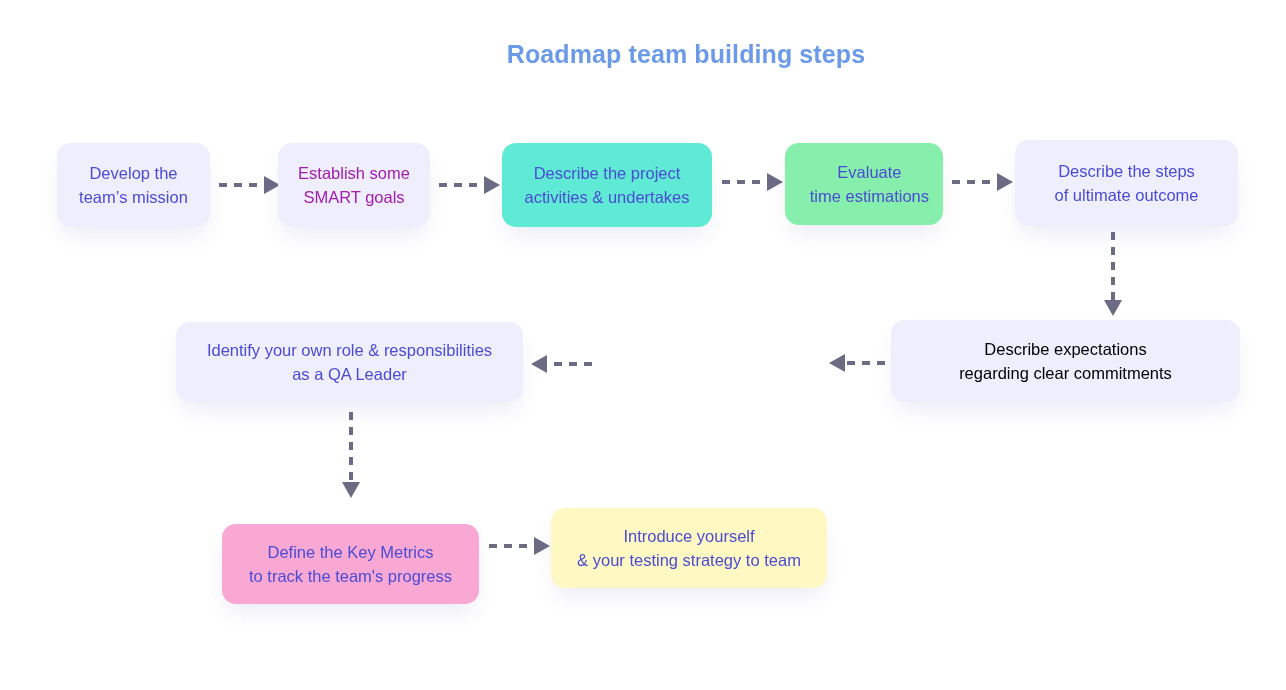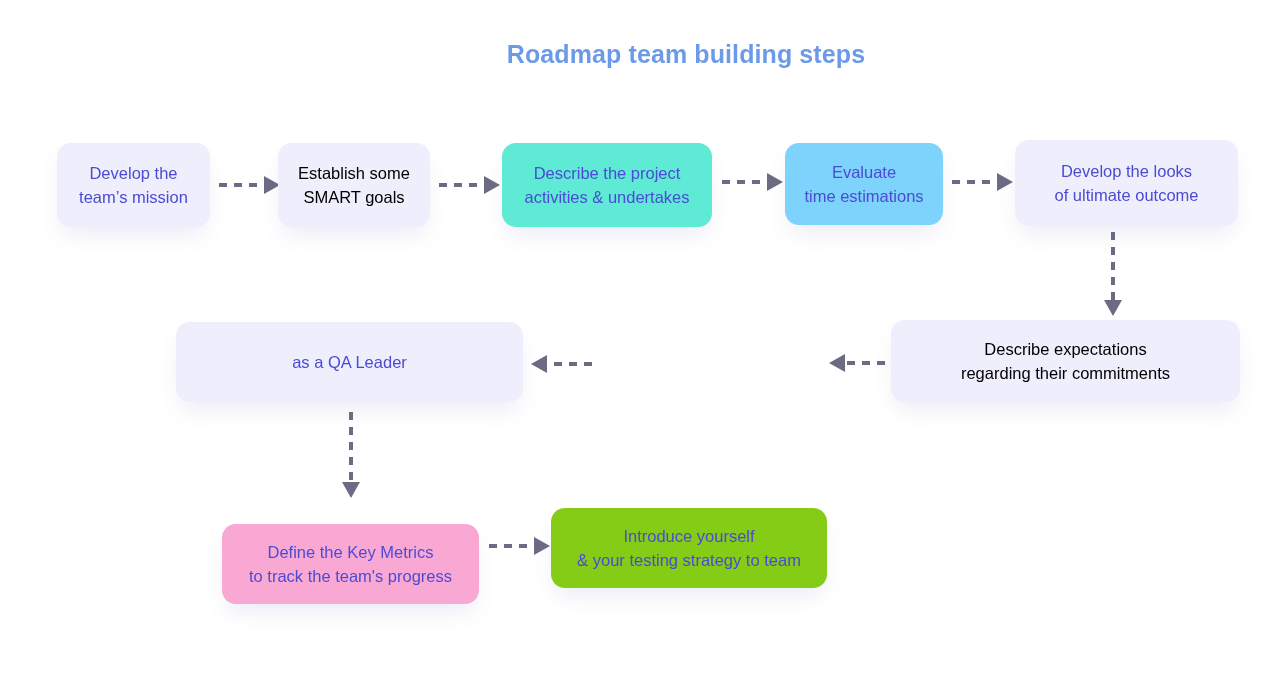--- a/index.html
+++ b/index.html
@@ -125,69 +125,70 @@
     </g>
   </svg>
 
   <div class="step" style="left: 57px; top: 143px; width: 153px; height: 84px; background: rgb(238, 238, 253); color: rgb(75, 75, 212);">
     <span class="lines">
       <span>Develop the</span>
       <span>team’s mission</span>
     </span>
   </div>
 
-  <div class="step" style="left: 278px; top: 143px; width: 152px; height: 84px; background: rgb(238, 238, 253); color: #000000;">
+  <div class="step" style="left: 278px; top: 143px; width: 152px; height: 84px; background: rgb(238, 238, 253); color: #a21caf;">
     <span class="lines">
       <span>Establish some</span>
       <span>SMART goals</span>
     </span>
   </div>
 
   <div class="step" style="left: 502px; top: 143px; width: 210px; height: 84px; background: #5eead4; color: rgb(75, 75, 212);">
     <span class="lines">
       <span>Describe the project</span>
       <span>activities &amp; undertakes</span>
     </span>
   </div>
 
-  <div class="step" style="left: 785px; top: 143px; width: 158px; height: 82px; background: #7dd3fc; color: rgb(75, 75, 212);">
+  <div class="step" style="left: 785px; top: 143px; width: 158px; height: 82px; background: #86efac; color: rgb(75, 75, 212); justify-content: flex-end;">
     <span class="lines">
       <span>Evaluate</span>
       <span>time estimations</span>
     </span>
   </div>
 
   <div class="step" style="left: 1015px; top: 140px; width: 223px; height: 86px; background: rgb(238, 238, 253); color: rgb(75, 75, 212);">
     <span class="lines">
-      <span>Develop the looks</span>
+      <span>Describe the steps</span>
       <span>of ultimate outcome</span>
     </span>
   </div>
 
   <div class="step" style="left: 891px; top: 320px; width: 349px; height: 82px; background: rgb(238, 238, 253); color: #000000;">
     <span class="lines">
       <span>Describe expectations</span>
-      <span>regarding their commitments</span>
+      <span>regarding clear commitments</span>
     </span>
   </div>
 
 
   <div class="step" style="left: 176px; top: 322px; width: 347px; height: 80px; background: rgb(238, 238, 253); color: rgb(75, 75, 212);">
     <span class="lines">
+      <span>Identify your own role &amp; responsibilities</span>
       <span>as a QA Leader</span>
     </span>
   </div>
 
   <div class="step" style="left: 222px; top: 524px; width: 257px; height: 80px; background: #f9a8d4; color: rgb(75, 75, 212);">
     <span class="lines">
       <span>Define the Key Metrics</span>
       <span>to track the team's progress</span>
     </span>
   </div>
 
-  <div class="step" style="left: 551px; top: 508px; width: 276px; height: 80px; background: #84cc16; color: rgb(75, 75, 212);">
+  <div class="step" style="left: 551px; top: 508px; width: 276px; height: 80px; background: #fef9c3; color: rgb(75, 75, 212);">
     <span class="lines">
       <span>Introduce yourself</span>
       <span>&amp; your testing strategy to team</span>
     </span>
   </div>
 
 </div>
 
 </body></html>

